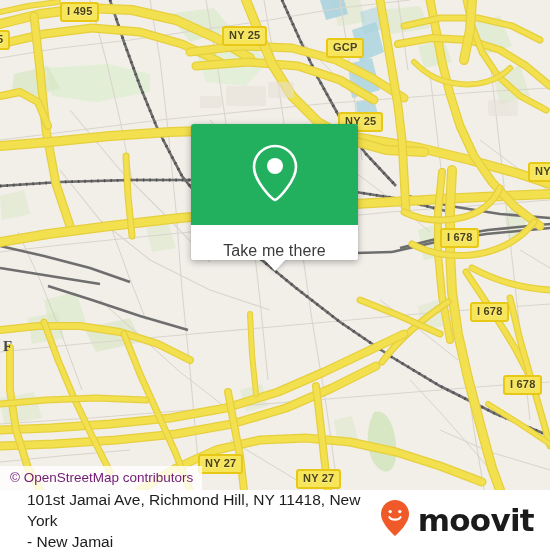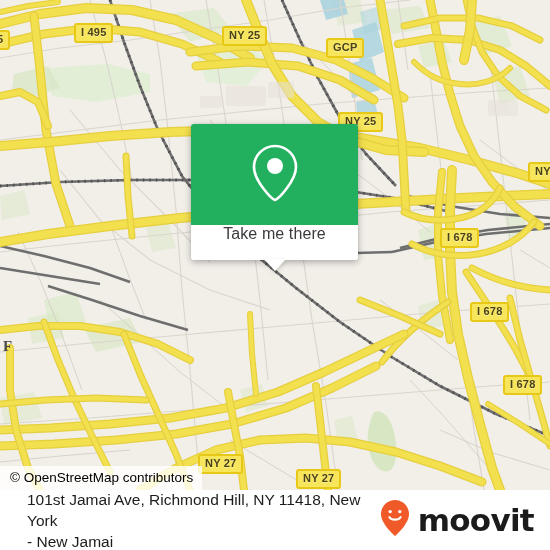--- a/index.html
+++ b/index.html
@@ -56,21 +56,21 @@
     font-size: 15px;
     font-weight: bold;
   }
 
   
   .attribution {
     position: absolute;
     left: 0;
     bottom: 0;
     background: rgba(255,255,255,0.80);
-    color: #000000;
+    color: #701a75;
     font-family: "Liberation Sans", sans-serif;
     font-size: 13.5px;
     line-height: 22px;
     padding: 1px 9px 1px 10px;
     white-space: nowrap;
   }
 
   
   .popup {
     position: absolute;
@@ -88,21 +88,21 @@
     border-radius: 3px 3px 0 0;
     display: flex;
     align-items: center;
     justify-content: center;
   }
   .popup-foot {
     height: 35px;
     background: #ffffff;
     border-radius: 0 0 3px 3px;
     display: flex;
-    align-items: flex-start;
+    align-items: flex-end;
     justify-content: center;
   }
   .popup-foot-label {
     color: #3b3b3b;
     font-family: "Liberation Sans", sans-serif;
     font-size: 16px;
     letter-spacing: 0.1px;
   }
   .popup-tail {
     position: absolute;
@@ -356,21 +356,21 @@
       </g>
 
       <g opacity="0.55">
         <rect class="bldg" x="226" y="86" width="40" height="20" rx="2"></rect>
         <rect class="bldg" x="268" y="82" width="26" height="16" rx="2"></rect>
         <rect class="bldg" x="200" y="96" width="22" height="12" rx="2"></rect>
         <rect class="bldg" x="488" y="100" width="30" height="16" rx="2"></rect>
       </g>
     </svg>
 
-    <div class="shield" style="left:74px;  top:2px;margin-top:21px;">I 495</div>
+    <div class="shield" style="left:60px;  top:2px;">I 495</div>
     <div class="shield" style="left:-10px; top:30px;">5</div>
     <div class="shield" style="left:222px; top:26px;">NY 25</div>
     <div class="shield" style="left:326px; top:38px;">GCP</div>
     <div class="shield" style="left:338px; top:112px;">NY 25</div>
     <div class="shield" style="left:528px; top:162px;">NY</div>
     <div class="shield" style="left:440px; top:228px;">I 678</div>
     <div class="shield" style="left:470px; top:302px;">I 678</div>
     <div class="shield" style="left:503px; top:375px;">I 678</div>
     <div class="shield" style="left:198px; top:454px;">NY 27</div>
     <div class="shield" style="left:296px; top:469px;">NY 27</div>

